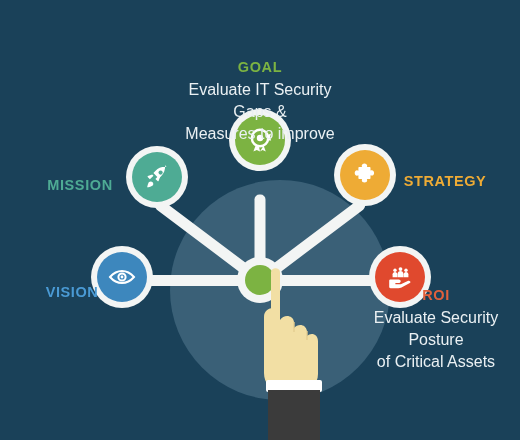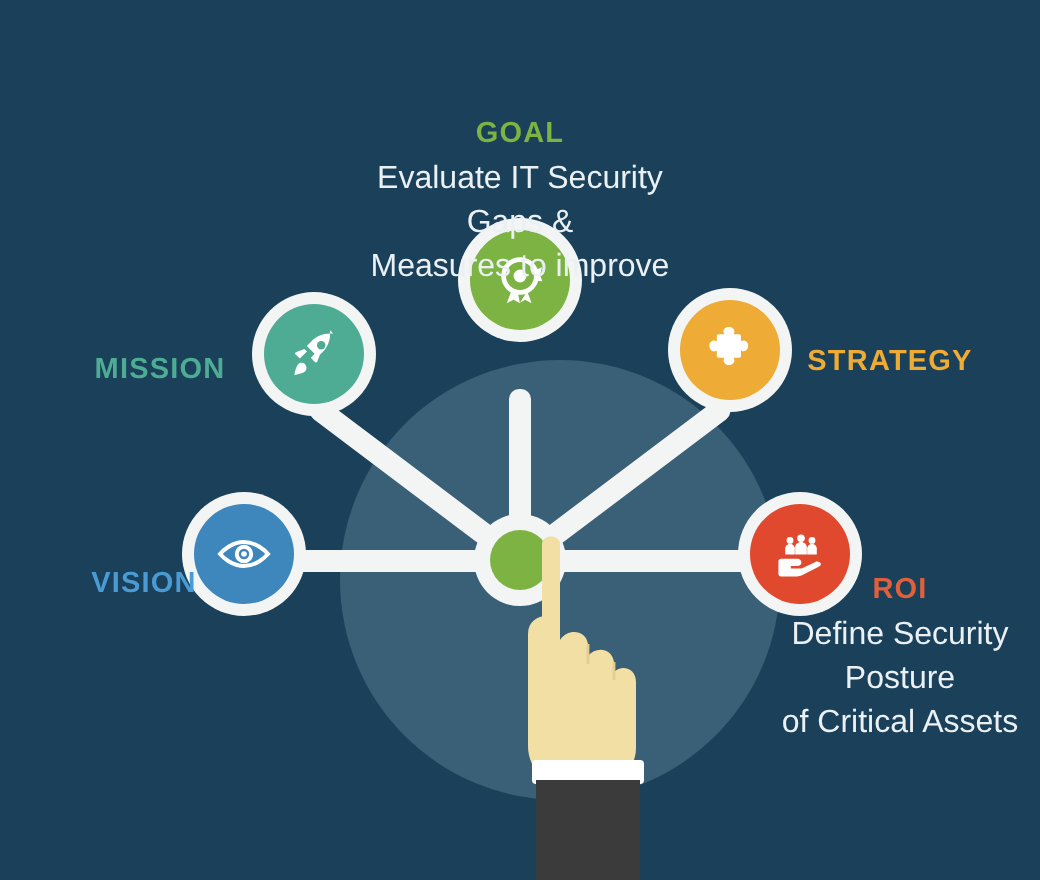--- a/index.html
+++ b/index.html
@@ -191,19 +191,19 @@
   </div>
 
   <div class="label ta-c" style="left:372px;top:174px;width:146px;">
     <p class="head" style="color:#eeab35;">STRATEGY</p>
   </div>
 
   <div class="label ta-c" style="left:2px;top:285px;width:140px;">
     <p class="head" style="color:#4a9ad4;">VISION</p>
   </div>
 
-  <div class="label ta-c" style="left:382px;top:288px;width:136px;">
+  <div class="label ta-c" style="left:368px;top:288px;width:136px;">
     <p class="head" style="color:#e0603c;">ROI</p>
-    <p class="desc">Define Security Posture
+    <p class="desc">Evaluate Security Posture
 of Critical Assets</p>
   </div>
 
 </div>
 
 </body></html>

